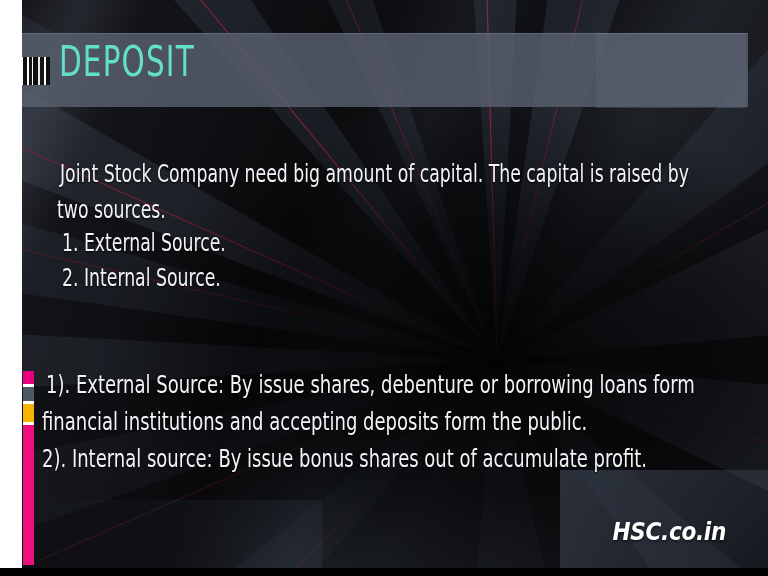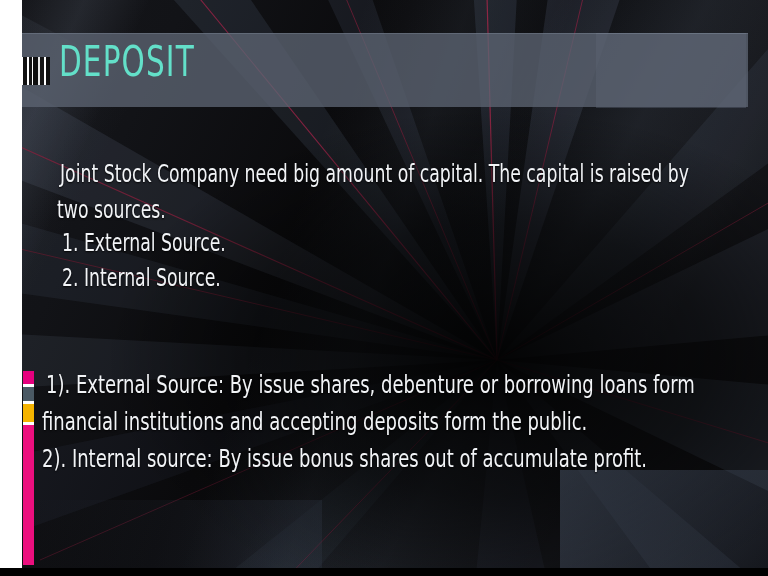--- a/index.html
+++ b/index.html
@@ -221,14 +221,15 @@
   <div class="swatches" id="swatches">
       <div class="sw sw-a" style="background: rgb(230, 0, 126);"></div>
       <div class="sw sw-gap"></div>
       <div class="sw sw-b" style="background: rgb(74, 89, 100);"></div>
       <div class="sw sw-gap"></div>
       <div class="sw sw-c" style="background: rgb(245, 180, 0);"></div>
       <div class="sw sw-gap"></div>
       <div class="sw sw-d" style="background: rgb(236, 15, 126);"></div>
     </div>
 
+  <div class="watermark">HSC.co.in</div>
 
 </div>
 
 </body></html>

